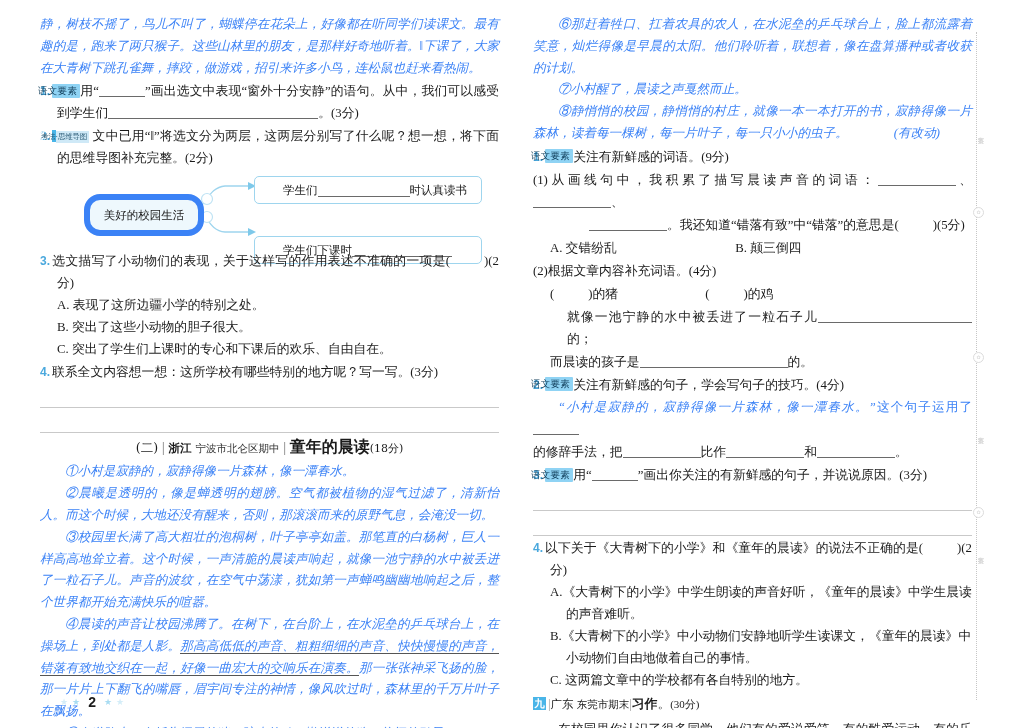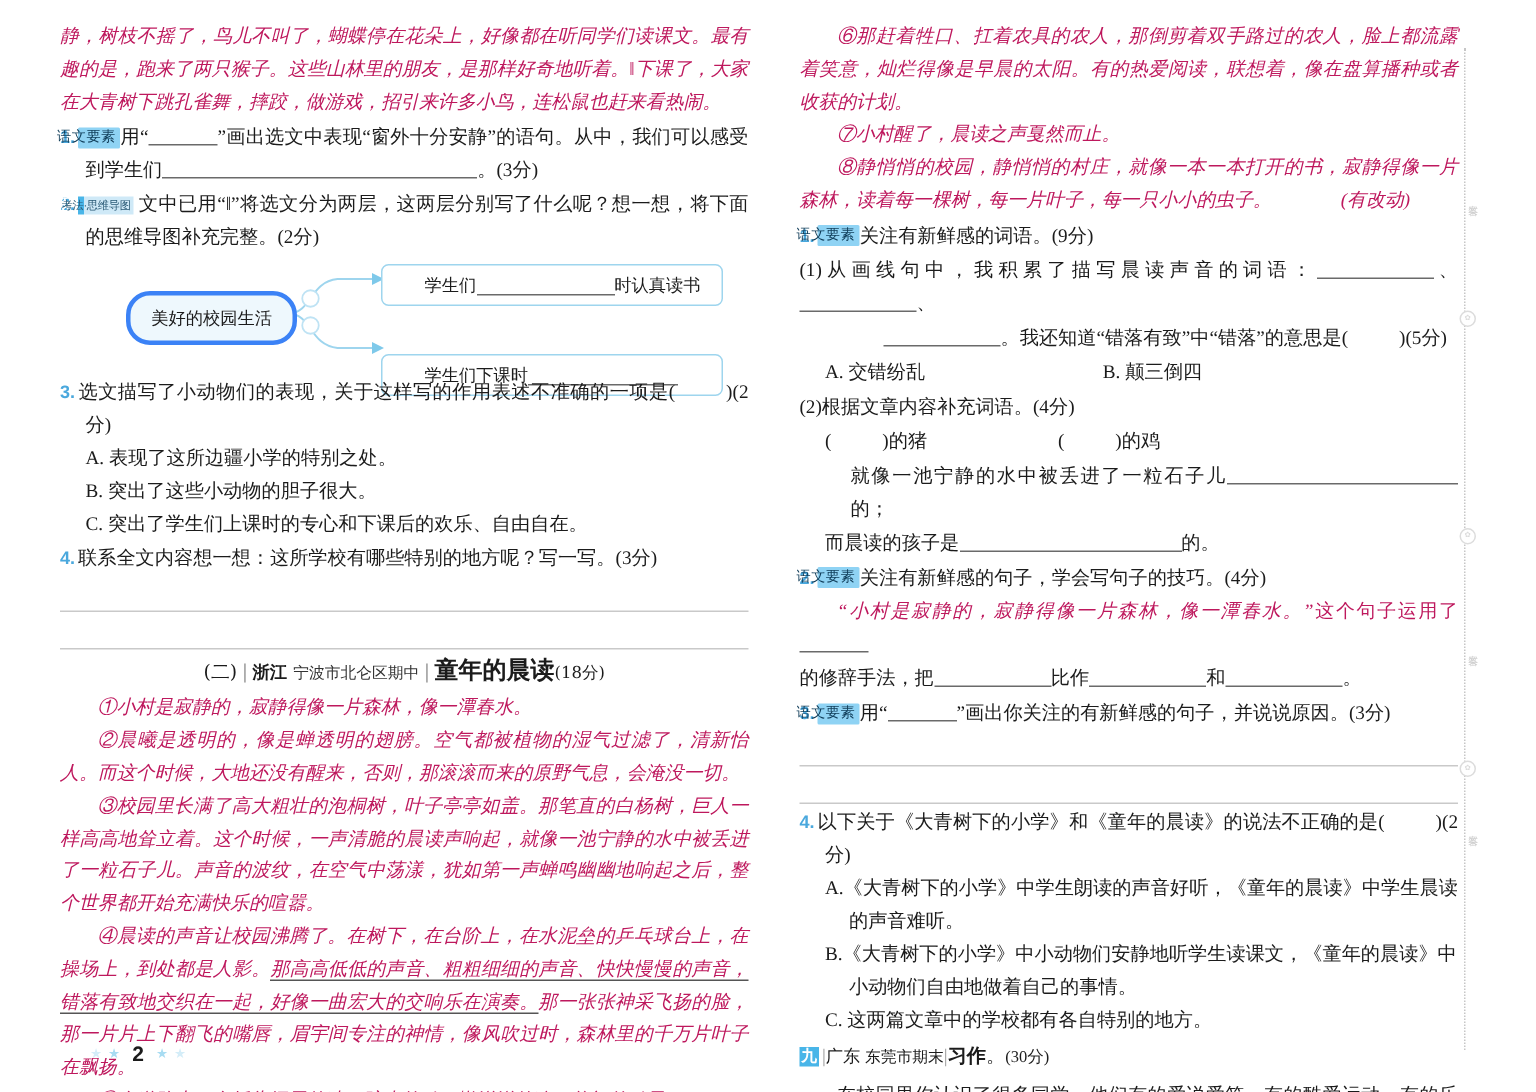--- a/index.html
+++ b/index.html
@@ -39,21 +39,21 @@
     letter-spacing: .2px;
     font-family: "DejaVu Serif", "Liberation Serif", serif;
   }
   .kai {
     font-family: "Liberation Serif", "DejaVu Serif", serif;
     font-style: italic;
     font-size: 12.6px;
     line-height: 21.8px;
     text-align: justify;
     text-justify: inter-ideograph;
-    color: #be185d;
+    color: #3b82f6;
   }
   .indent2 { text-indent: 25px; }
 
   
   .q {
     position: relative;
     font-size: 12.8px;
     line-height: 22px;
     text-align: justify;
     text-justify: inter-ideograph;
@@ -180,21 +180,21 @@
   
   .mindmap {
     position: relative;
     height: 74px;
     margin: 3px 0 4px 0;
   }
   .mm-root {
     position: absolute;
     left: 44px; top: 22px;
     width: 108px; height: 30px;
-    border: 3px solid #3b82f6;
+    border: 6px solid #3b82f6;
     border-radius: 16px;
     background: #eef8fd;
     display: flex; align-items: center; justify-content: center;
     font-size: 11.5px;
     font-family: "DejaVu Serif", serif;
     color: #1b1b1b;
   }
   .mm-box {
     position: absolute;
     left: 214px;
@@ -354,21 +354,21 @@
       <span class="pgnum">2</span>
       <span class="star">★</span>
       <span class="star dim">★</span>
     </div>
   </div>
 
   <div class="col-gap"></div>
 
   <div class="col col-right">
 
-    <div class="kai indent2">⑥那赶着牲口、扛着农具的农人，那倒剪着双手路过的农人，脸上都流露着笑意，灿烂得像是早晨的太阳。有的热爱阅读，联想着，像在盘算播种或者收获的计划。</div>
+    <div class="kai indent2">⑥那赶着牲口、扛着农具的农人，在水泥垒的乒乓球台上，脸上都流露着笑意，灿烂得像是早晨的太阳。他们聆听着，联想着，像在盘算播种或者收获的计划。</div>
     <div class="kai indent2">⑦小村醒了，晨读之声戛然而止。</div>
     <div class="kai indent2">
       <span>⑧静悄悄的校园，静悄悄的村庄，就像一本一本打开的书，寂静得像一片森林，读着每一棵树，每一片叶子，每一只小小的虫子。</span><span style="display:inline-block;width:46px"></span><span>(有改动)</span>
     </div>
 
     <div class="q hang">
       <span class="qnum">1.</span><span class="badge">语文要素</span><span>关注有新鲜感的词语。</span><span>(9分)</span>
     </div>
 
     <div class="q" style="text-indent:0;padding-left:0">

